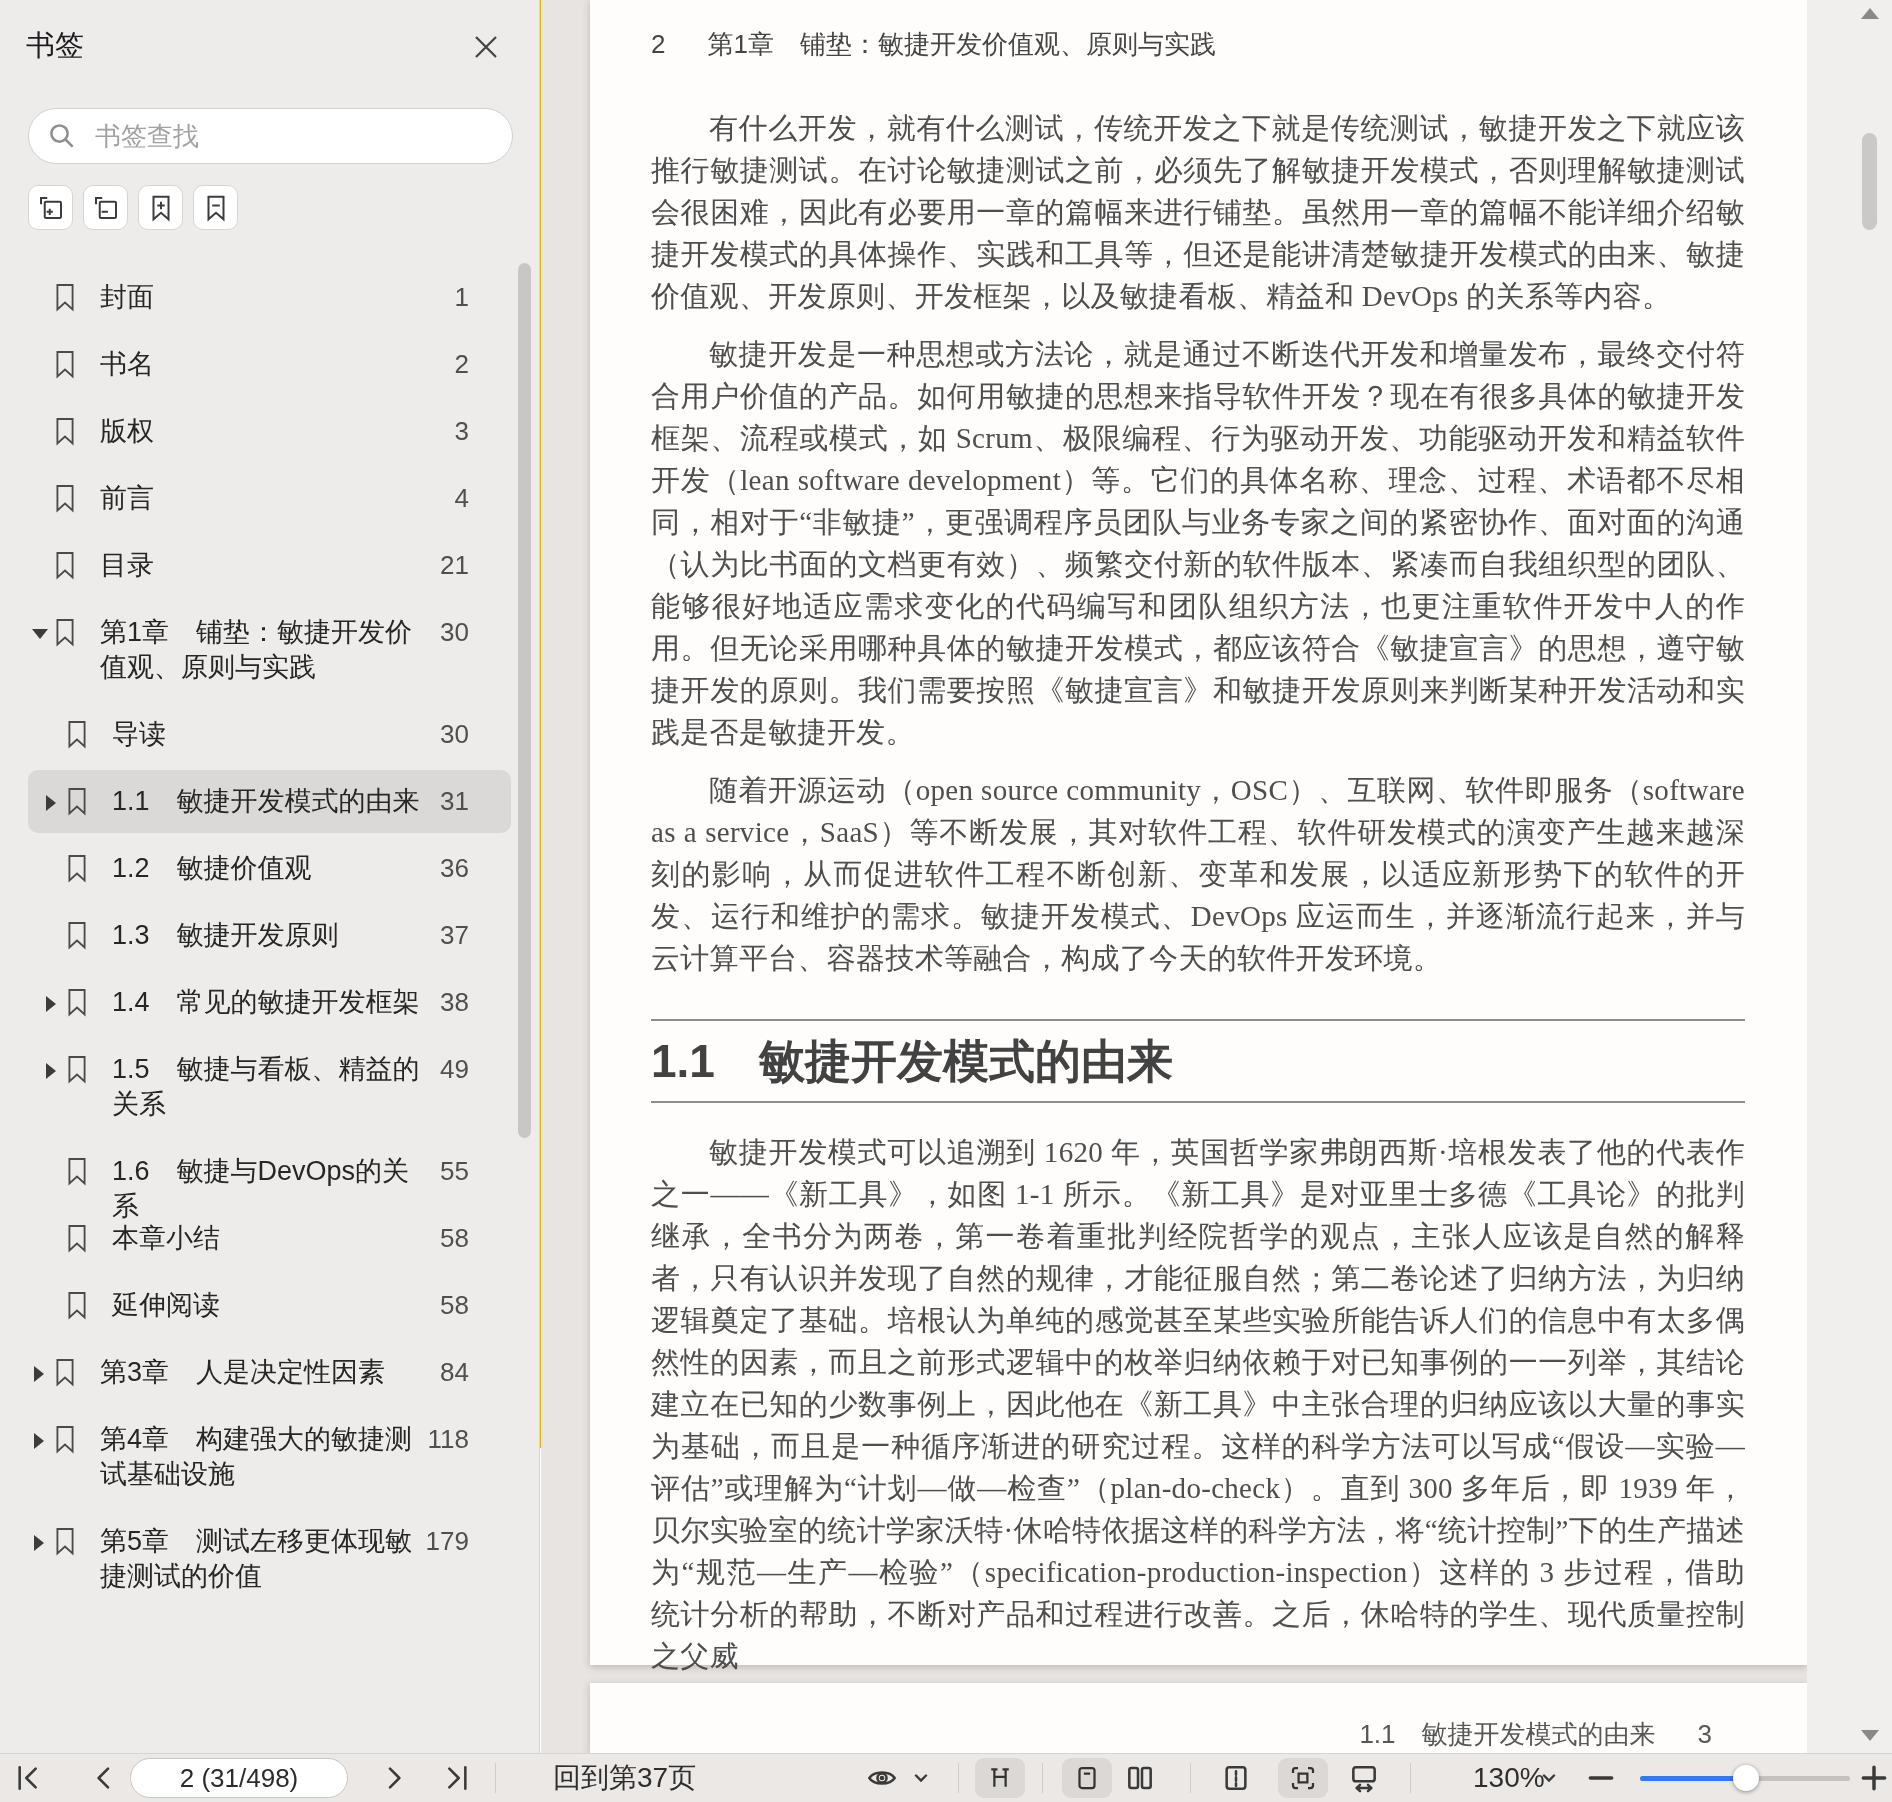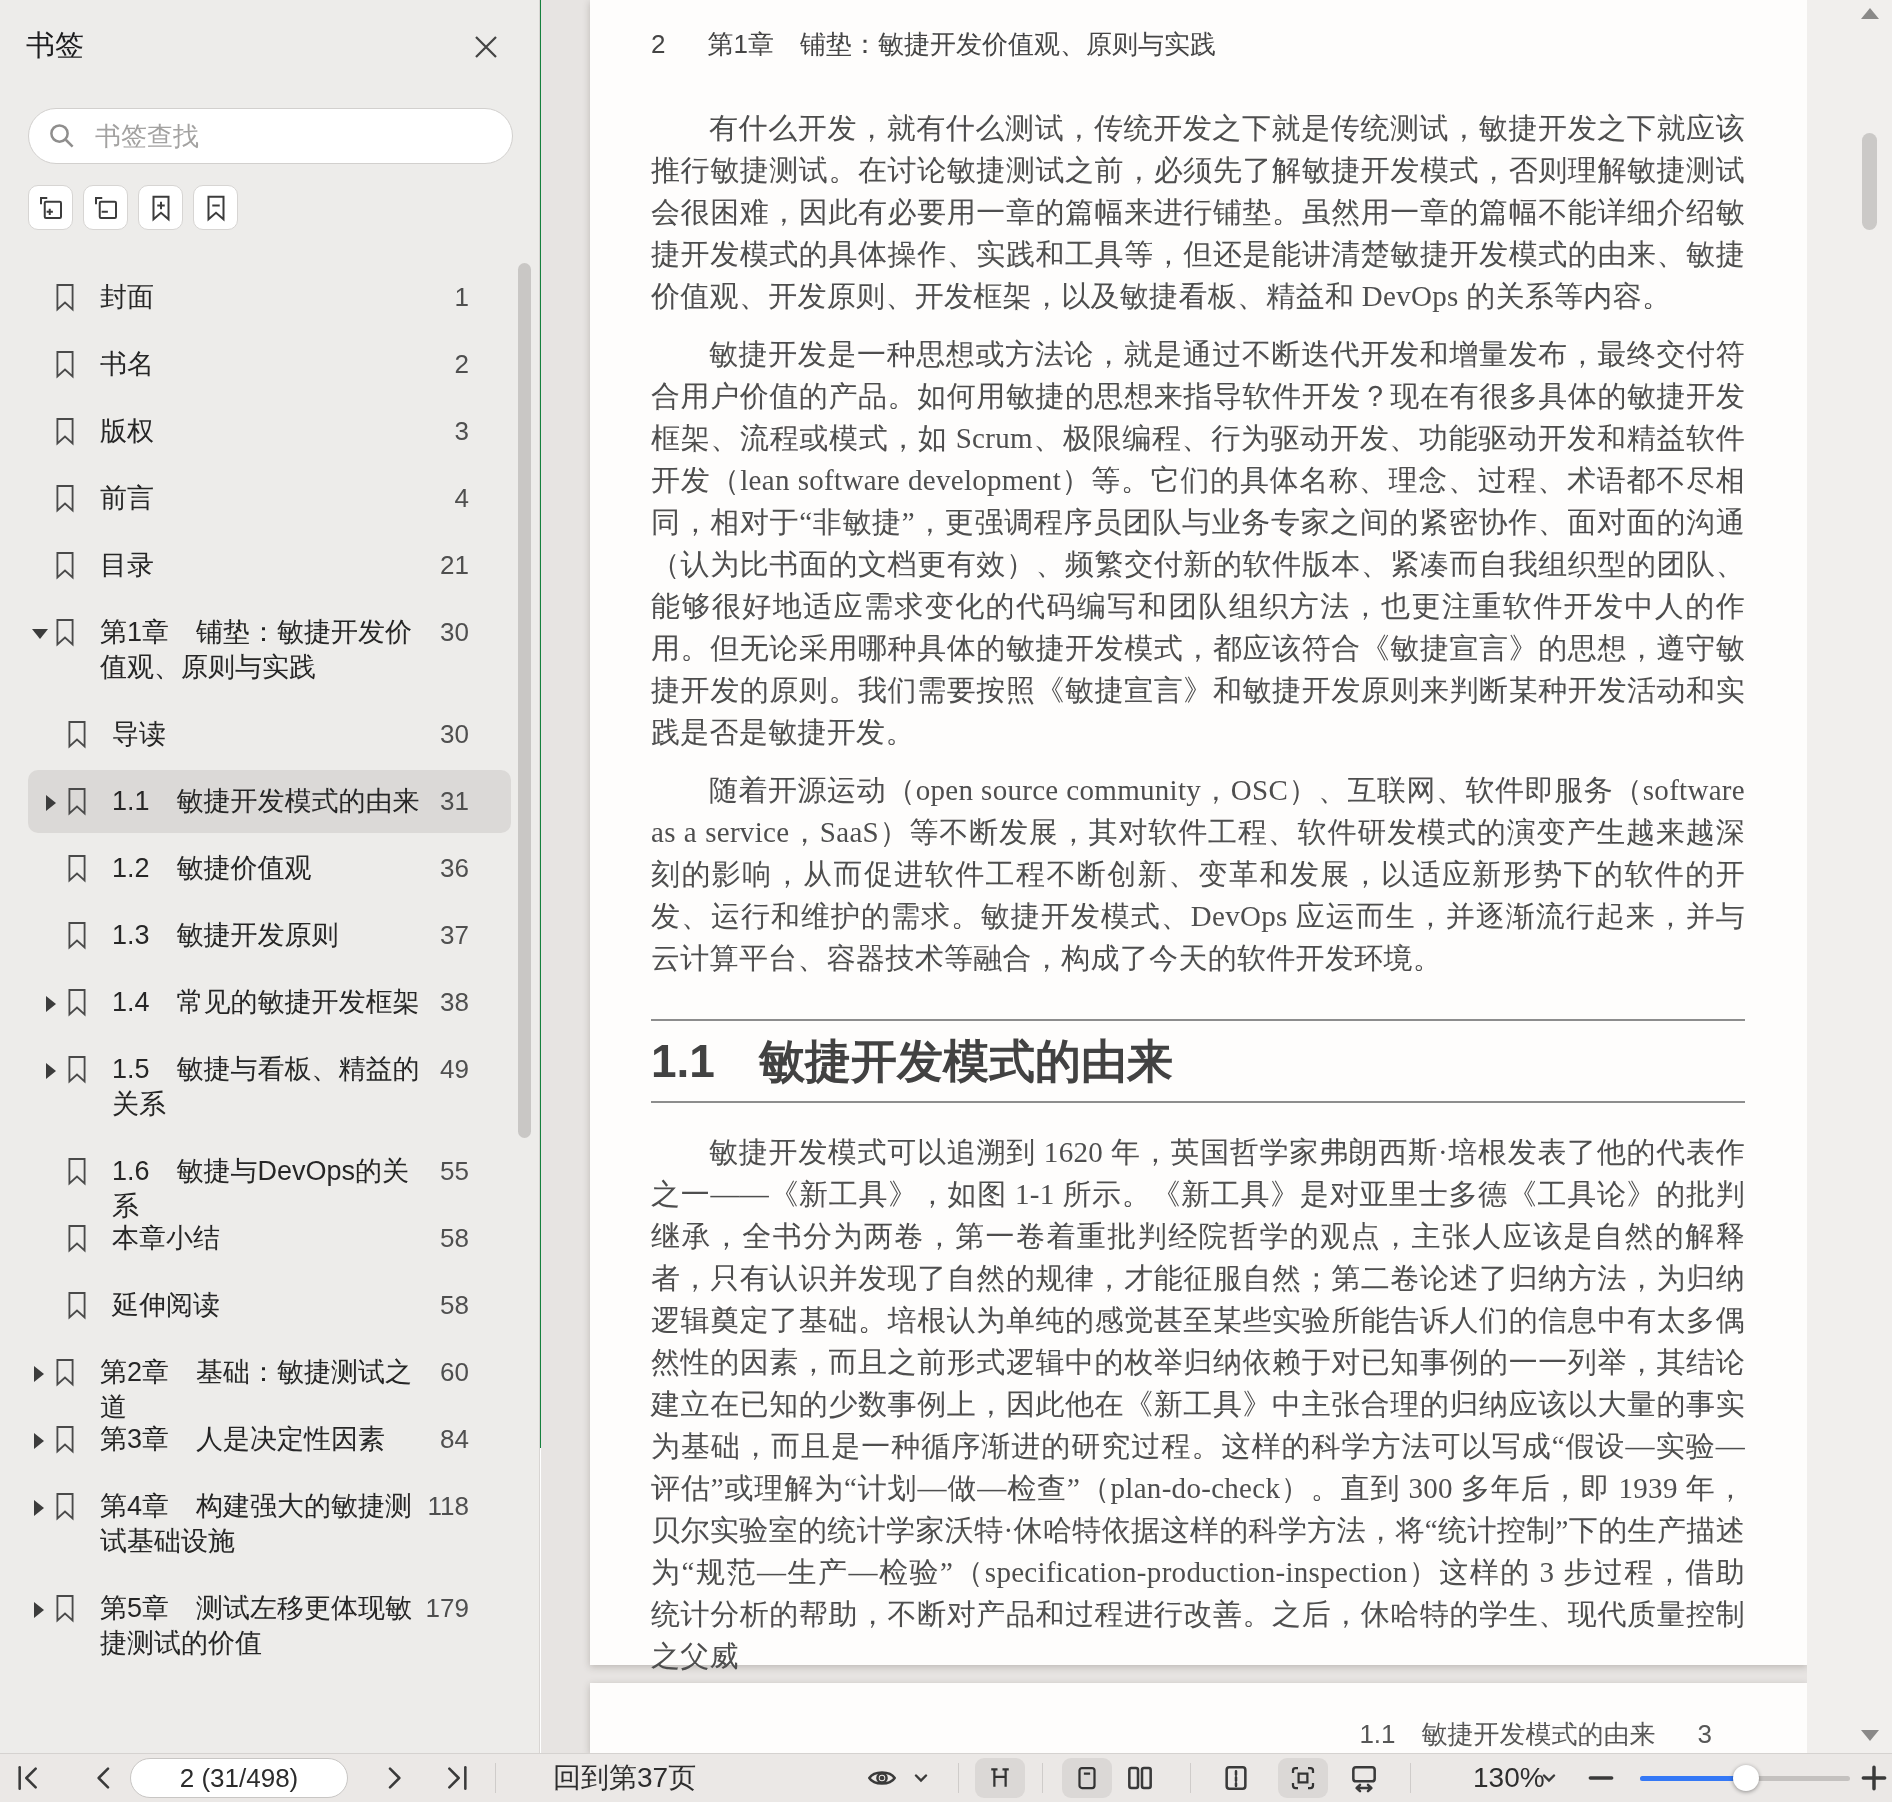--- a/index.html
+++ b/index.html
@@ -1,18 +1,18 @@
 <!DOCTYPE html>
 <html><head>
 <meta charset="utf-8">
 <style>
   * { margin:0; padding:0; box-sizing:border-box; }
   html,body { width:1892px; height:1802px; overflow:hidden;
     font-family:"Liberation Sans","DejaVu Sans",sans-serif; }
-  .app { position:relative; width:1892px; height:1448px; background:#15803d; }
+  .app { position:relative; width:1892px; height:1448px; background:#eab308; }
 
   
   .sidebar { position:absolute; left:0; top:0; width:540px; height:1753px;
     background:#edecea; border-right:1px solid #d8d5d3; overflow:hidden; }
   .sb-title { position:absolute; left:26px; top:26px; font-size:29px; font-weight:500; color:#1d1d1f; }
   .sb-close { position:absolute; right:38px; top:32px; width:30px; height:30px; cursor:pointer; }
   .sb-close svg { width:30px; height:30px; stroke:#444; stroke-width:1.8; fill:none; }
   .search { position:absolute; left:28px; top:108px; width:485px; height:56px; background:#fff;
     border:1.5px solid #d2d0ce; border-radius:28px; display:flex; align-items:center; padding-left:18px; }
   .search svg { width:30px; height:30px; stroke:#8f8e8d; stroke-width:2; fill:none; flex:0 0 auto; }
@@ -301,30 +301,20 @@
       <span class="bm-arrow"></span>
       <span class="bm-flag">
         <svg viewBox="0 0 24 28">
               <path d="M5 2.5 H19 V25 L12 18.7 L5 25 Z"></path>
             </svg>
       </span>
       <span class="bm-label">延伸阅读</span>
       <span class="bm-page">58</span>
     </div>
 
-    <div class="bm-row">
-      <span class="bm-arrow right"></span>
-      <span class="bm-flag">
-        <svg viewBox="0 0 24 28">
-              <path d="M5 2.5 H19 V25 L12 18.7 L5 25 Z"></path>
-            </svg>
-      </span>
-      <span class="bm-label">第2章　基础：敏捷测试之道</span>
-      <span class="bm-page">60</span>
-    </div>
 
     <div class="bm-row">
       <span class="bm-arrow right"></span>
       <span class="bm-flag">
         <svg viewBox="0 0 24 28">
               <path d="M5 2.5 H19 V25 L12 18.7 L5 25 Z"></path>
             </svg>
       </span>
       <span class="bm-label">第3章　人是决定性因素</span>
       <span class="bm-page">84</span>

